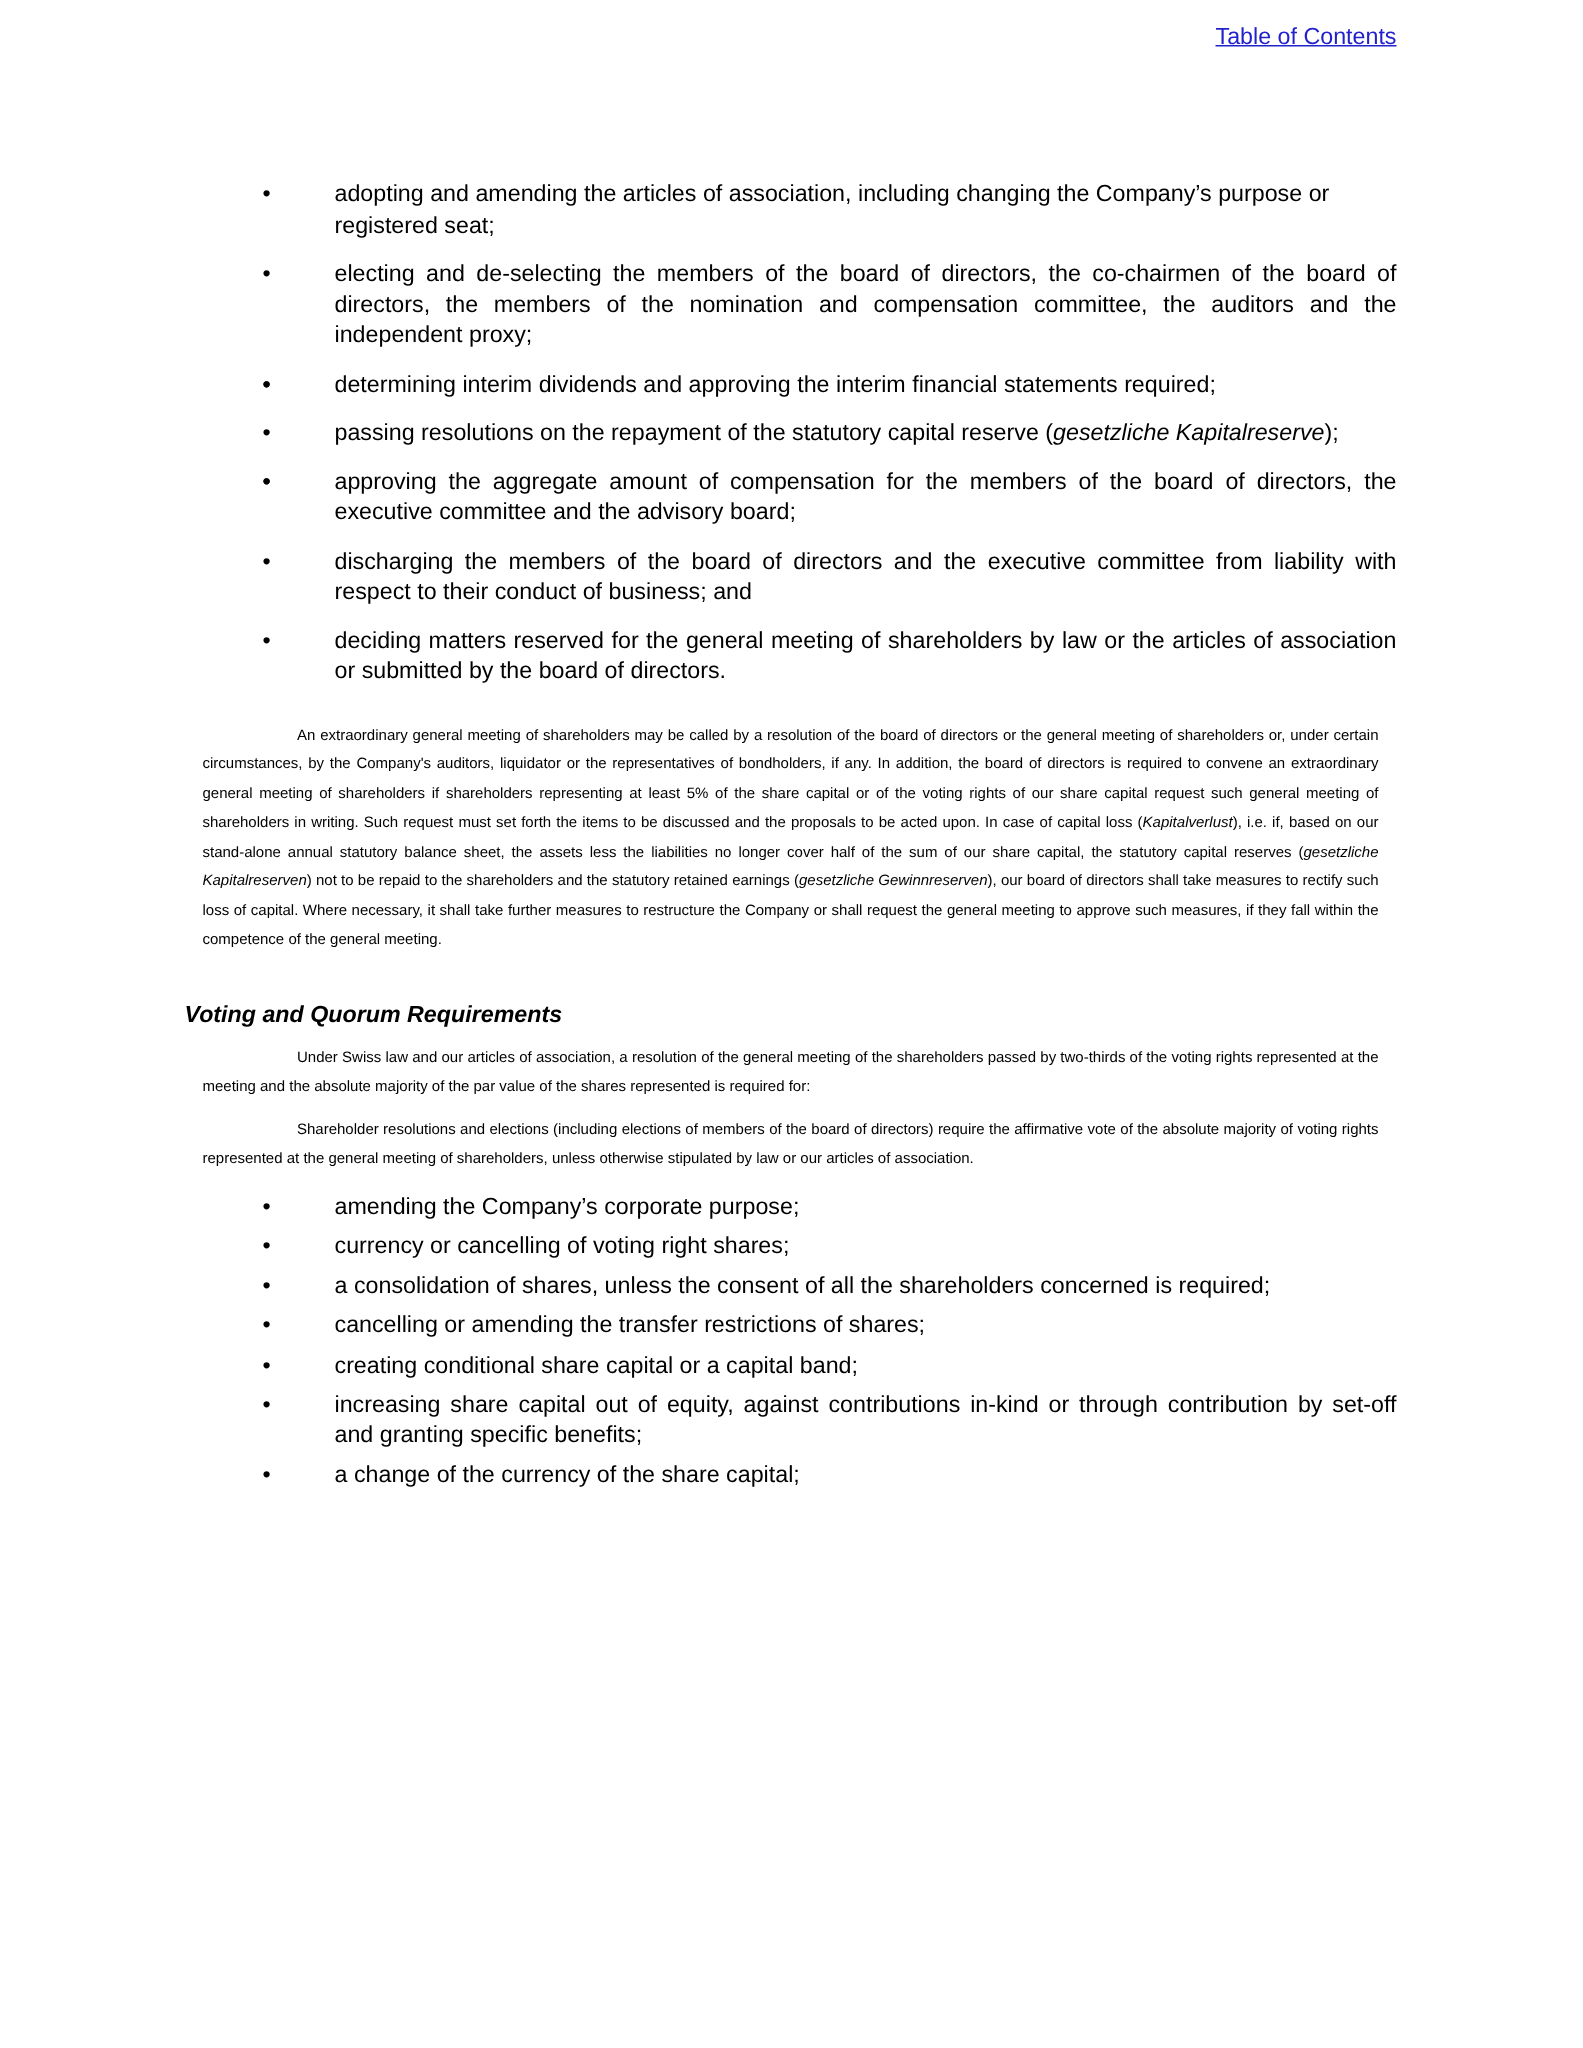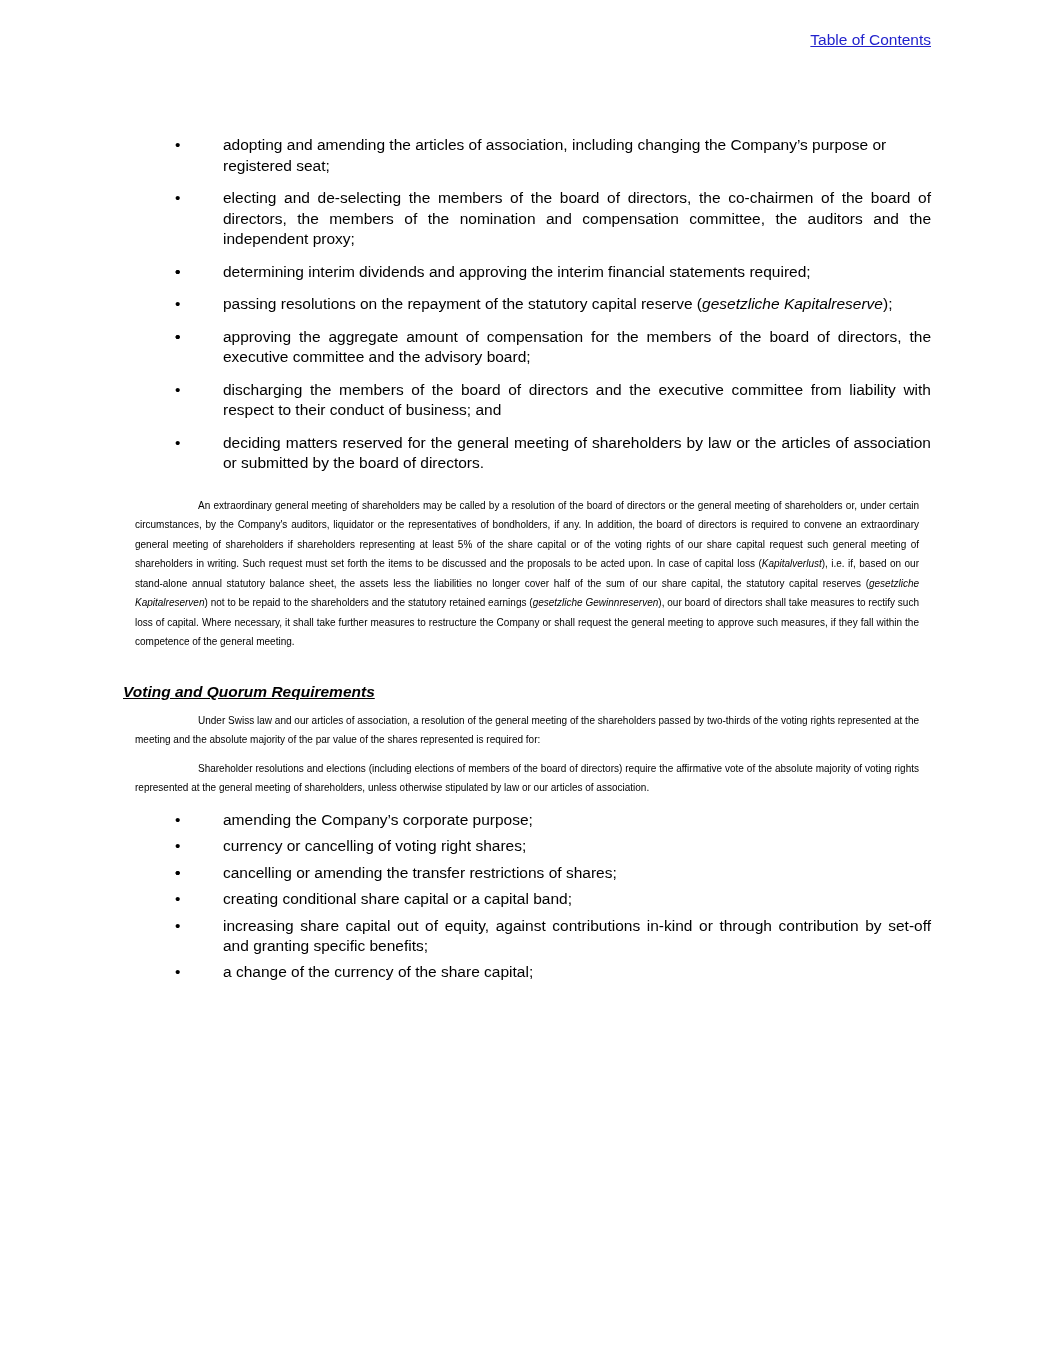--- a/index.html
+++ b/index.html
@@ -5,21 +5,21 @@
   html, body { margin: 0; padding: 0; background: #ffffff; }
   .page {
     position: relative;
     width: 1055px;
     height: 1079px;
     margin: 0 auto;
     background: #ffffff;
     font-family: "Liberation Sans", sans-serif;
     color: #000000;
     box-sizing: border-box;
-    padding: 30px 124px 0 123px;
+    padding: 15px 124px 0 123px;
     overflow: hidden;
   }
   .toc-row {
     text-align: right;
     margin: 0 0 85px 0;
     font-size: 15.5px;
     line-height: 20px;
   }
   .toc-link {
     color: #2222cc;
@@ -55,21 +55,20 @@
     text-indent: 63px;
     text-align: justify;
   }
   p.para-1 { margin-top: 22px; }
   h3.section-heading {
     font-size: 15.5px;
     font-weight: bold;
     font-style: italic;
     margin: 30px 0 9px 0;
     line-height: 20px;
-    text-decoration: underline;
   }
   p.para-2 { margin-top: 0; }
   p.para-3 { margin-top: 6px; margin-bottom: 9px; }
   .italic { font-style: italic; }
 </style>
 </head>
 <body>
 
 <div class="page">
 
@@ -93,20 +92,20 @@
 
   <h3 class="section-heading">Voting and Quorum Requirements</h3>
 
   <p class="body-para para-3"><span>Under Swiss law and our articles of association, a resolution of the general meeting of the shareholders passed by two-thirds of the voting rights represented at the meeting and the absolute majority of the par value of the shares represented is required for:</span></p>
 
   <p class="body-para para-2"><span>Shareholder resolutions and elections (including elections of members of the board of directors) require the affirmative vote of the absolute majority of voting rights represented at the general meeting of shareholders, unless otherwise stipulated by law or our articles of association.</span></p>
 
   <ul class="bullet-list tight">
     <li><span class="marker">•</span><span class="li-text"><span>amending the Company’s corporate purpose;</span></span></li>
     <li><span class="marker">•</span><span class="li-text"><span>currency or cancelling of voting right shares;</span></span></li>
-    <li><span class="marker">•</span></li>
+    <li><span class="marker">•</span><span class="li-text"><span>a consolidation of shares, unless the consent of all the shareholders concerned is required;</span></span></li>
     <li><span class="marker">•</span><span class="li-text"><span>cancelling or amending the transfer restrictions of shares;</span></span></li>
     <li><span class="marker">•</span><span class="li-text"><span>creating conditional share capital or a capital band;</span></span></li>
     <li class="justify"><span class="marker">•</span><span class="li-text"><span>increasing share capital out of equity, against contributions in-kind or through contribution by set-off and granting specific benefits;</span></span></li>
     <li><span class="marker">•</span><span class="li-text"><span>a change of the currency of the share capital;</span></span></li>
   </ul>
 
 </div>
 
 </body></html>

